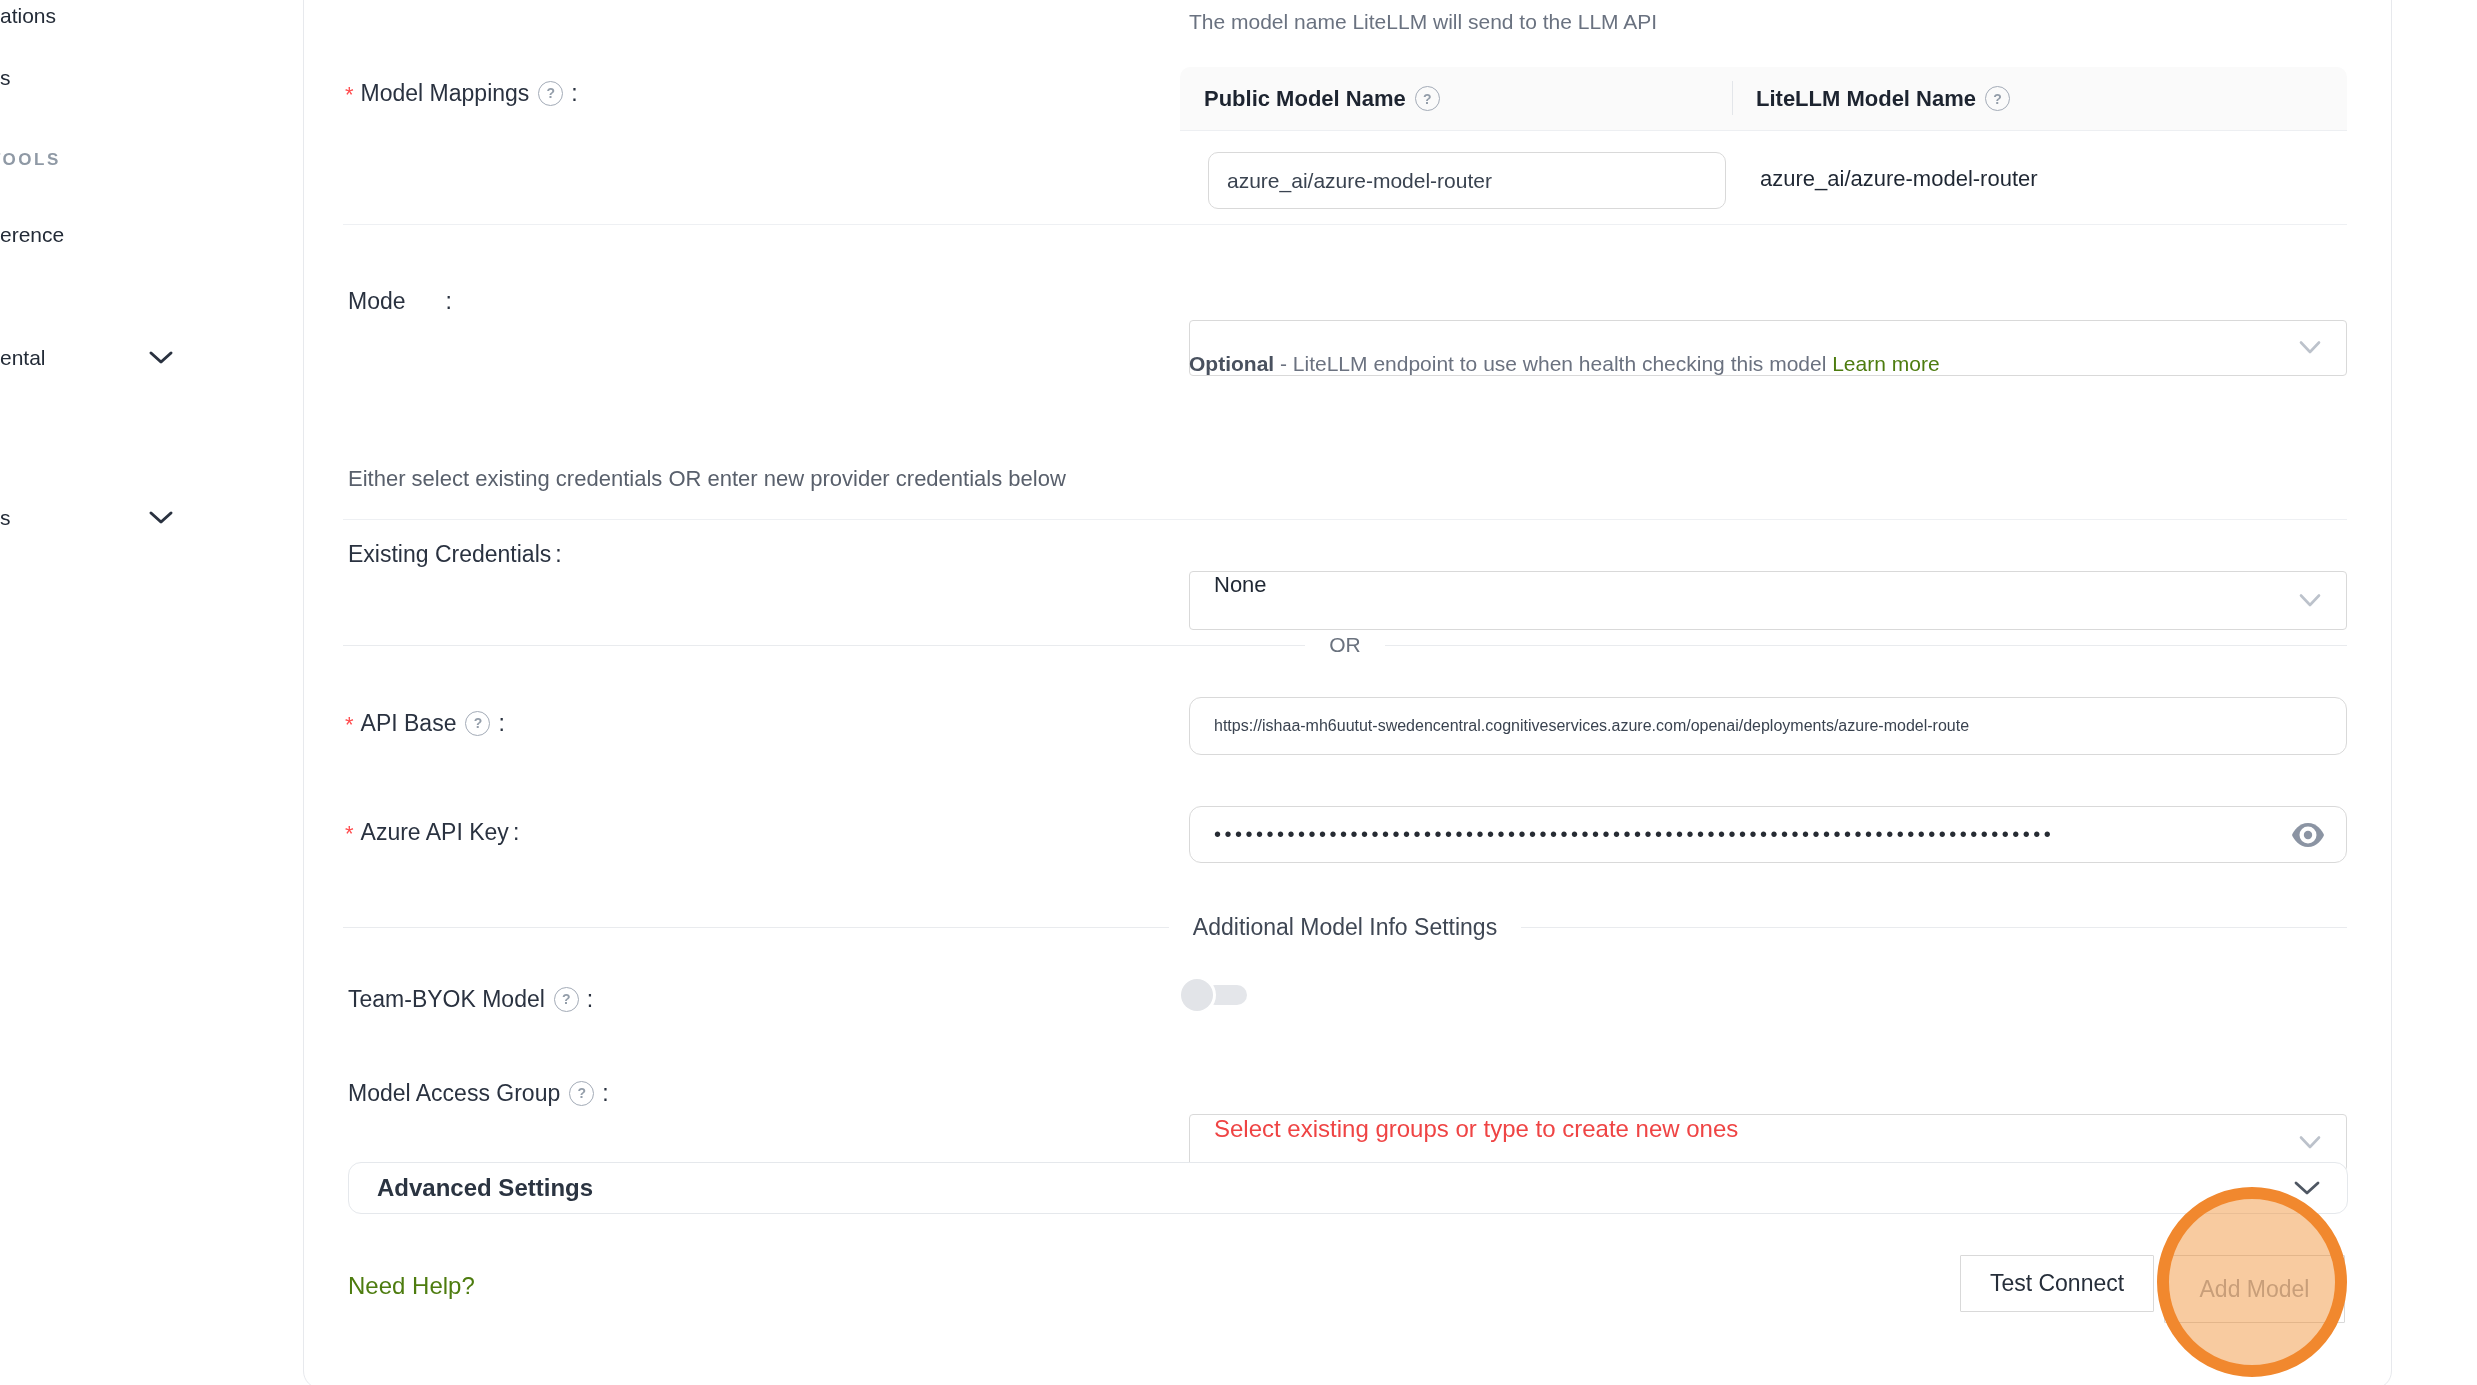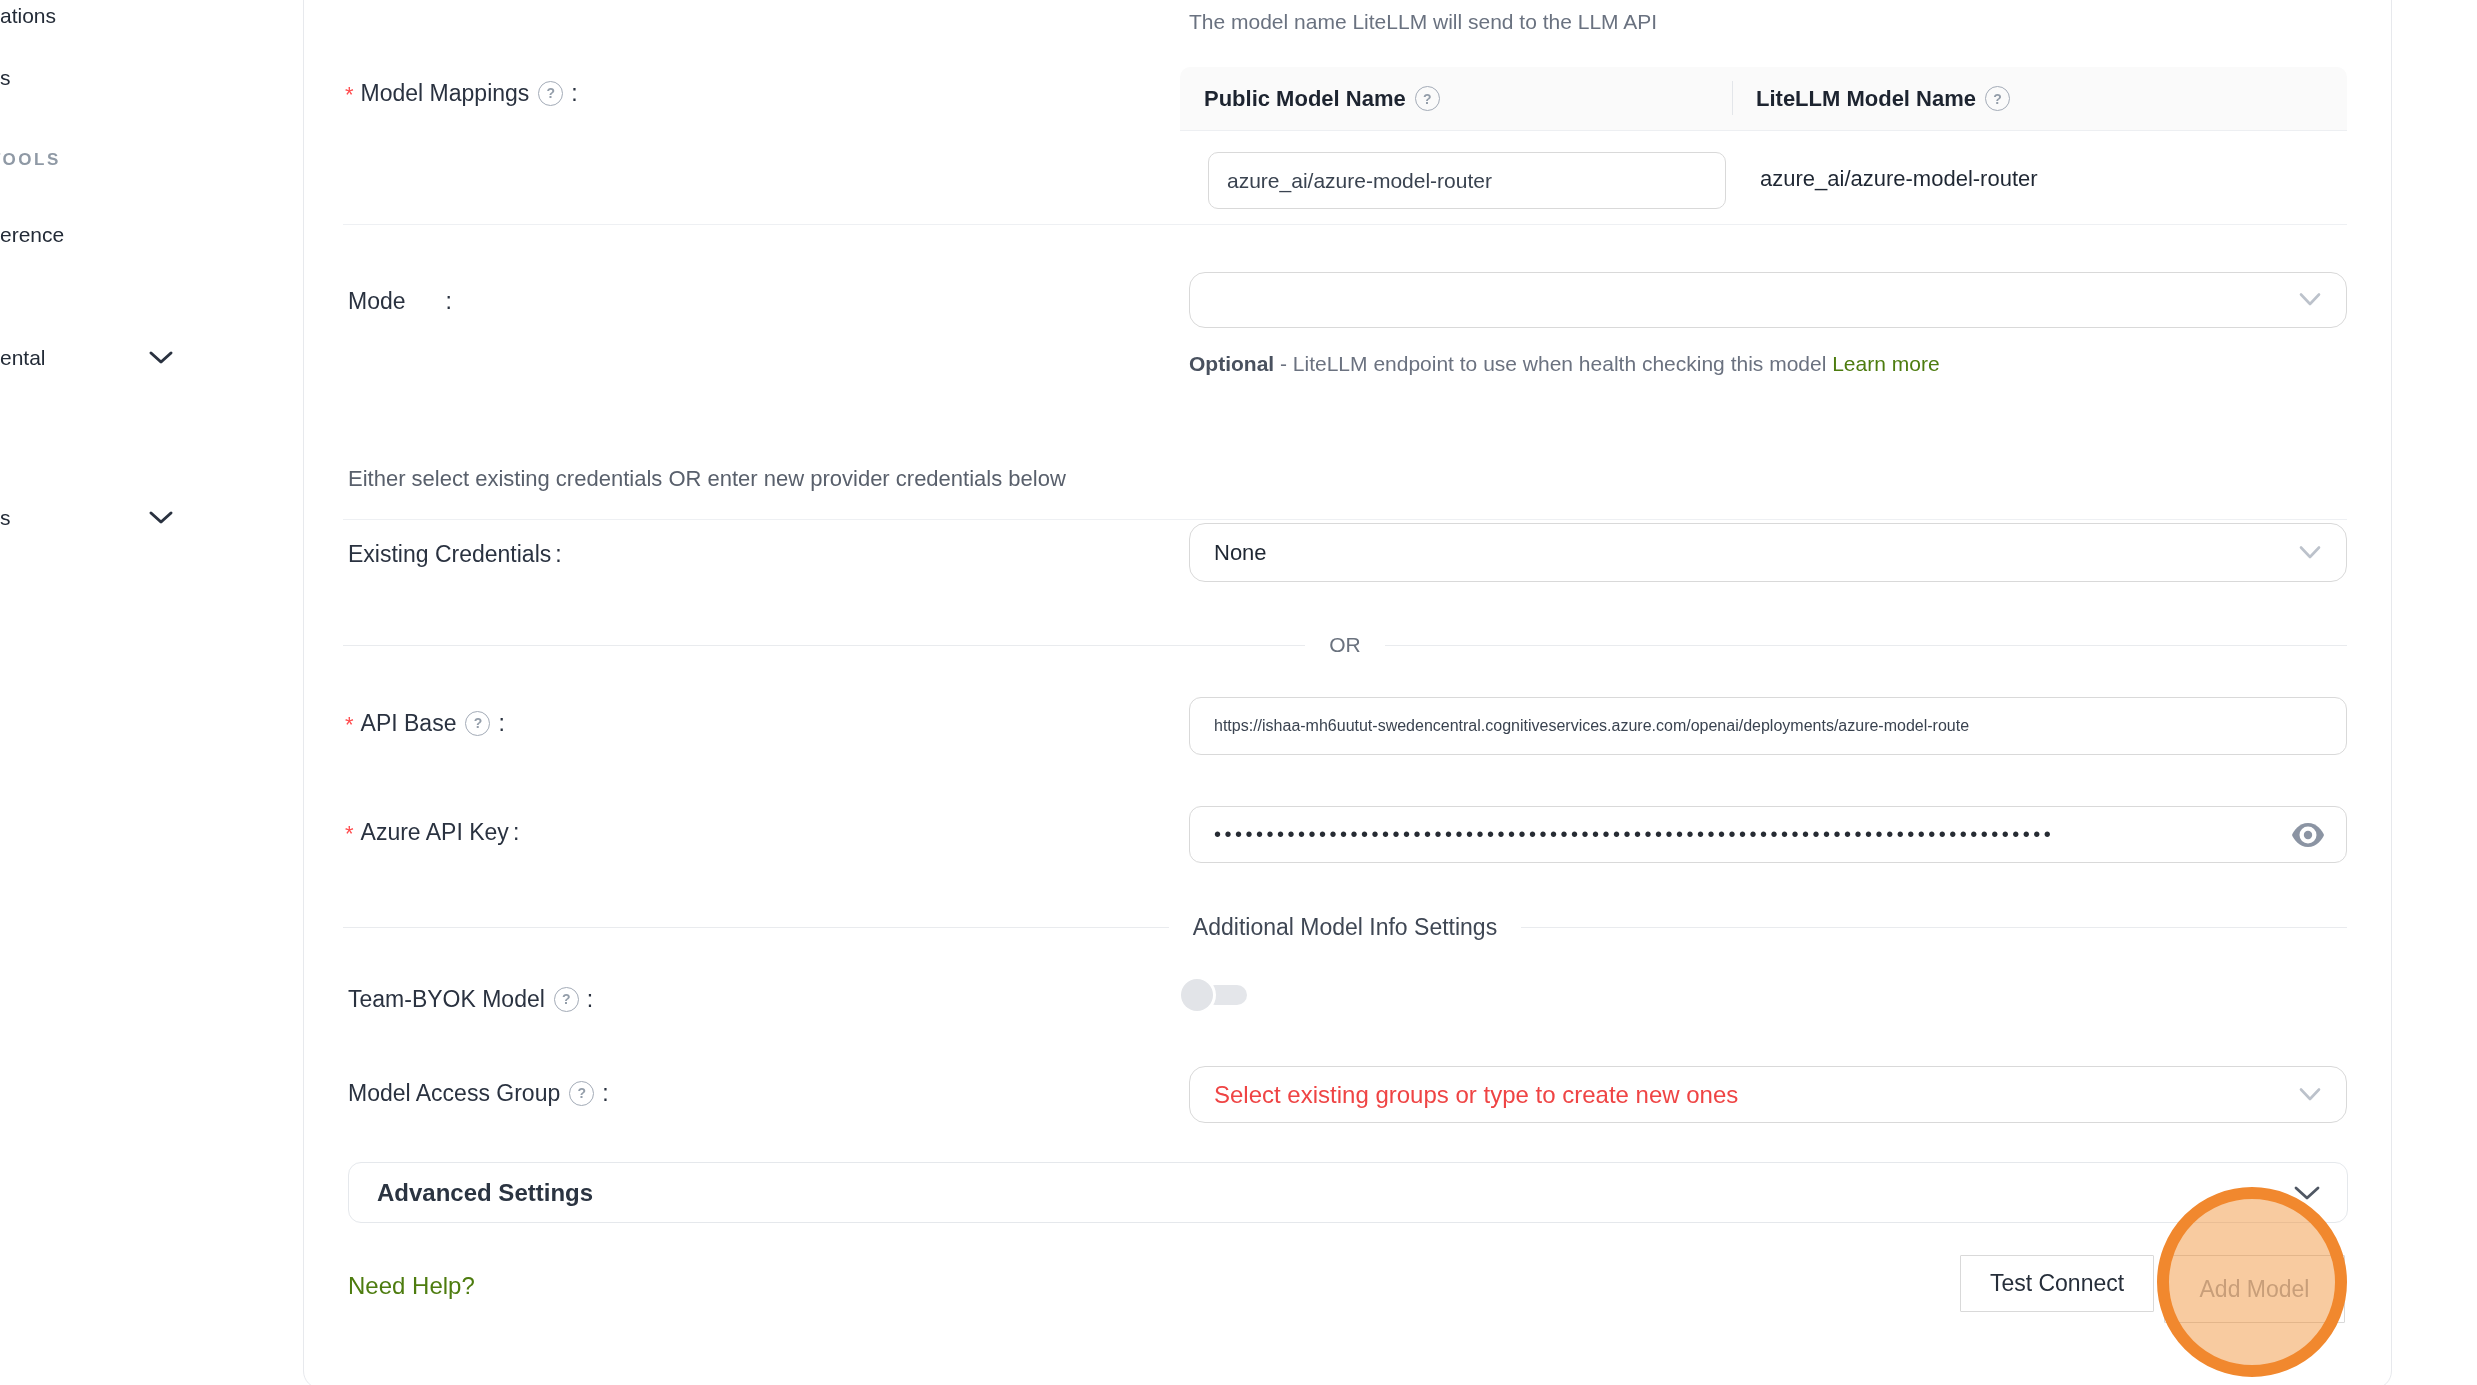--- a/index.html
+++ b/index.html
@@ -13,22 +13,22 @@
   
   .card{position:absolute;left:303px;top:-30px;width:2087px;height:1417px;background:#fff;
         border:1px solid #e7e9ed;border-radius:18px;}
   
   .flabel{position:absolute;display:flex;align-items:center;height:30px;font-size:23px;color:#2a3240;white-space:nowrap;}
   .req{color:#ff4d4f;font-size:22px;margin-right:7px;position:relative;top:2px;}
   .help-ic{display:inline-flex;align-items:center;justify-content:center;width:23px;height:23px;
            border:1.5px solid #a3abb7;border-radius:50%;color:#939da9;font-size:14px;font-weight:700;
            margin:0 4px 0 9px;flex:0 0 auto;}
   .colon{margin-left:4px;color:#2a3240;}
-  .sel{position:absolute;background:#fff;border:1.5px solid #d9d9d9;border-radius:16px;
-       display:flex;align-items:center;padding:0 64px 0 24px;font-size:22px;color:#1f2733;box-sizing:border-box;}
+  .sel{position:absolute;background:#fff;border:1.5px solid #d9d9d9;border-radius:4px;
+       display:flex;padding:0 64px 0 24px;font-size:22px;color:#1f2733;box-sizing:border-box;margin-top:48px;}
   .sel .chev{position:absolute;right:24px;top:50%;transform:translateY(-50%);}
   .placeholder{color:#ef4444;font-size:24px;}
   .hline{position:absolute;left:343px;width:2004px;height:1px;background:#eef0f3;}
   .divrow{position:absolute;left:343px;width:2004px;display:flex;align-items:center;}
   .divrow .ln{flex:1;height:1px;background:#e9ebee;}
   .txtinput{background:#fff;border:1.5px solid #d9d9d9;border-radius:10px;box-sizing:border-box;
             font-family:"Liberation Sans",sans-serif;color:#3a4350;outline:none;}
   
   .maptable{position:absolute;left:1180px;top:67px;width:1167px;}
   .mt-head{display:flex;align-items:center;height:63px;background:#fafafa;border-bottom:1px solid #edeff2;
@@ -188,21 +188,21 @@
   </div>
   <div class="sel" style="left:1189px;top:1066px;width:1158px;height:57px;">
     <span class="placeholder">Select existing groups or type to create new ones</span>
     <span class="chev">
       <svg width="24" height="15" viewBox="0 0 24 15">
           <path d="M3 2.5 L12 12 L21 2.5" stroke="#bcc2cb" stroke-width="2.6" fill="none" stroke-linecap="round" stroke-linejoin="round"></path>
         </svg>
     </span>
   </div>
 
-  <div style="position:absolute;left:348px;top:1162px;width:2000px;height:61px;border:1px solid #e5e8ec;border-radius:13px;background:#fff;display:flex;align-items:center;box-sizing:border-box;cursor:pointer;">
+  <div style="position:absolute;left:348px;top:1162px;width:2000px;height:52px;border:1px solid #e5e8ec;border-radius:13px;background:#fff;display:flex;align-items:center;box-sizing:border-box;cursor:pointer;">
     <span style="padding-left:28px;font-size:24px;font-weight:700;color:#2b3441;">Advanced Settings</span>
     <span style="position:absolute;right:26px;top:50%;transform:translateY(-50%);line-height:0;">
       <svg width="28" height="16" viewBox="0 0 28 16">
           <path d="M3 3 L14 13 L25 3" stroke="#4f5763" stroke-width="2.8" fill="none" stroke-linecap="round" stroke-linejoin="round"></path>
         </svg>
     </span>
   </div>
 
   <a class="link" style="position:absolute;left:348px;top:1272px;font-size:24px;text-decoration:none;">Need Help?</a>
 

